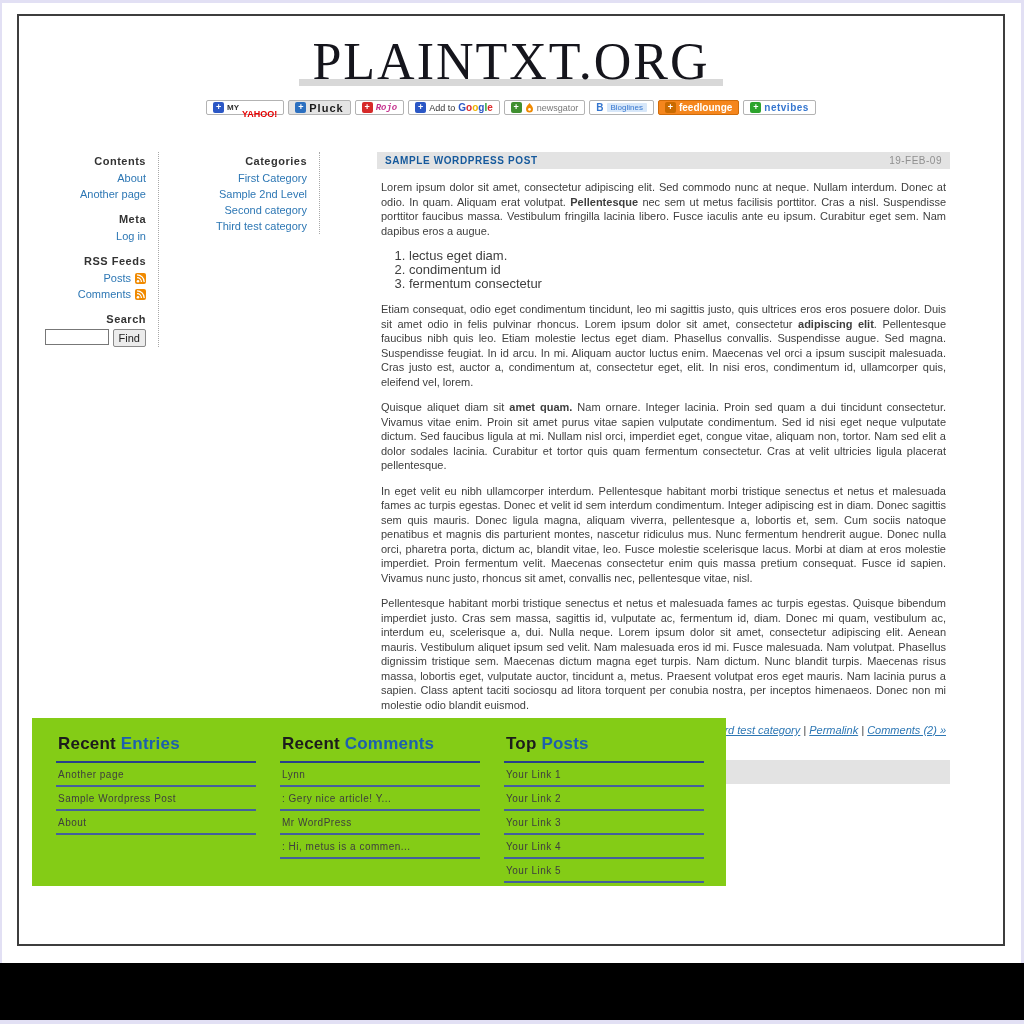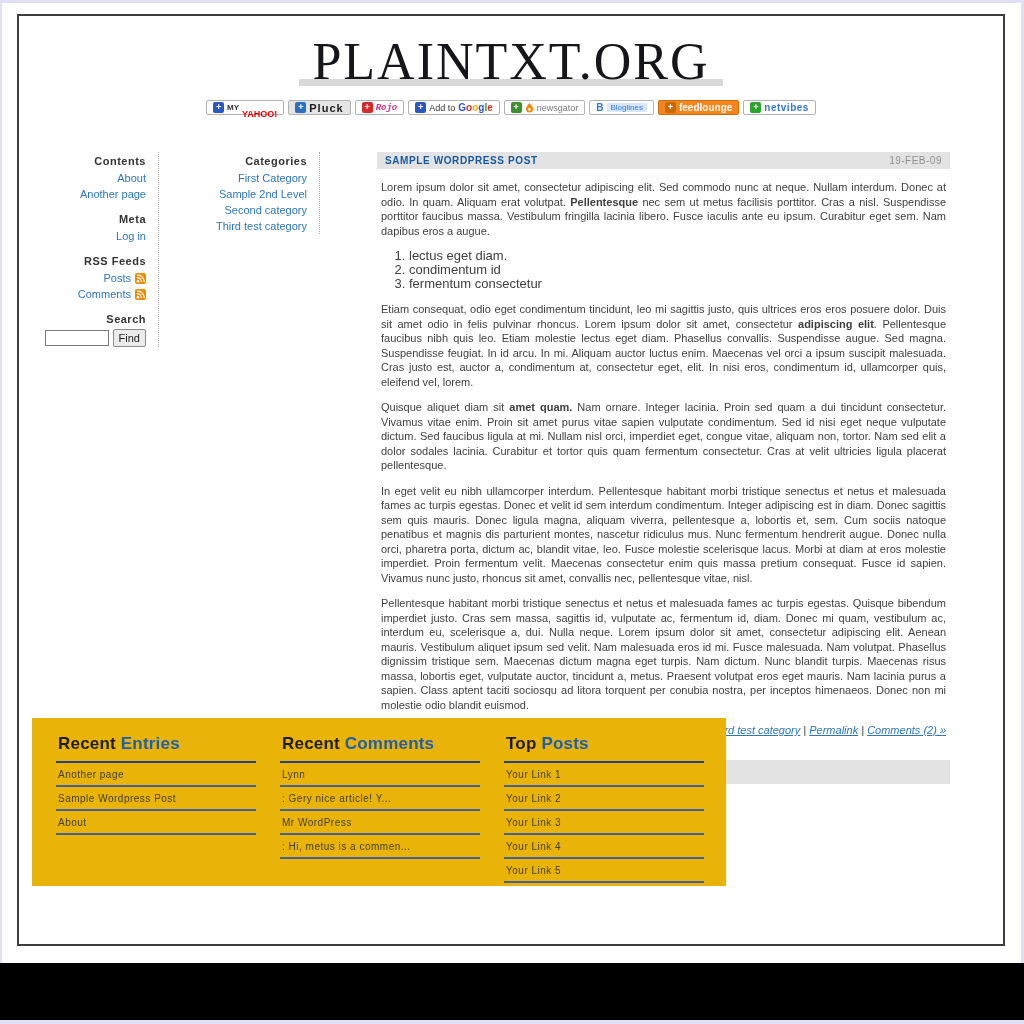--- a/index.html
+++ b/index.html
@@ -33,38 +33,38 @@
   
   .main { position:absolute; top:136px; left:0; right:0; }
   .col { position:absolute; top:0; text-align:right; font-size:11px; line-height:14px; }
   .col-contents { left:15px; width:125px; padding-right:12px; border-right:1px dotted #a8a8a8; }
   .col-cats { left:195px; width:106px; padding-right:12px; border-right:1px dotted #a8a8a8; }
   .col h3 { font-size:11px; color:#333; letter-spacing:.5px; margin:10px 0 2px; }
   .col h3:first-child { margin-top:2px; }
   .col a { display:block; color:#2d77b4; text-decoration:none; padding:1px 0; }
   .rss-line { display:flex; justify-content:flex-end; align-items:center; gap:4px; padding:1px 0; }
   .rss-line a { display:inline; padding:0; }
-  .searchrow { display:flex; justify-content:flex-end; align-items:center; gap:4px; margin-top:3px; }
+  .searchrow { display:flex; justify-content:flex-end; gap:4px; margin-top:3px; }
   .searchrow input { width:64px; height:16px; border:1px solid #777; font-size:10px; padding:0 2px; }
   .searchrow button { height:18px; font-size:11px; padding:0 5px; background:#ececec; border:1px solid #8a8a8a; border-radius:2px; color:#222; cursor:pointer; font-family:"Liberation Sans",sans-serif; }
 
   .col-main { position:absolute; left:358px; top:0; width:573px; }
   .post-meta { display:flex; justify-content:space-between; align-items:center; background:#e3e3e3; padding:3px 8px; }
   .post-title { color:#15599c; font-weight:bold; font-size:10px; letter-spacing:.6px; text-decoration:none; }
   .post-date { color:#8f8f8f; font-size:10px; letter-spacing:.5px; }
   .entry p { font-size:11px; line-height:14.5px; color:#3e3e3e; text-align:justify; margin:11px 4px; }
   .entry ol { margin:11px 0 11px 0; padding-left:32px; }
   .entry ol li { font-size:13px; line-height:14px; color:#3e3e3e; }
   .filed { text-align:right !important; font-style:italic; color:#555; }
   .filed a { color:#2d77b4; text-decoration:underline; }
   .home-bar { background:#e3e3e3; text-align:center; padding:3px 0; margin-top:22px; }
   .home-bar a { color:#15599c; font-weight:bold; font-size:11px; text-decoration:none; }
 
   
-  .widgets { position:absolute; left:13px; top:702px; width:694px; height:168px; background:#eab308; display:flex; gap:24px; padding:12px 0 0 24px; }
+  .widgets { position:absolute; left:13px; top:702px; width:694px; height:168px; background:#84cc16; display:flex; gap:24px; padding:12px 0 0 24px; }
   .widget { width:200px; }
   .widget h2 { font-size:17px; font-weight:bold; color:#1c1c1c; padding:4px 2px 7px; border-bottom:2px solid #27408b; letter-spacing:.2px; }
   .widget h2 .accent { color:#1d5fae; }
   .widget ul { list-style:none; }
   .widget li { font-size:10px; letter-spacing:.5px; color:#3e3e3e; padding:6px 2px 5px; border-bottom:2px solid #44609c; cursor:pointer; }
 
   .copyright { position:absolute; left:15px; top:898px; font-size:10px; color:#9a9a9a; letter-spacing:1px; }
   .copyright a { color:#9a9a9a; text-decoration:underline; }
 
   .black-bar { position:absolute; left:0; top:963px; width:1024px; height:57px; background:#000; }

